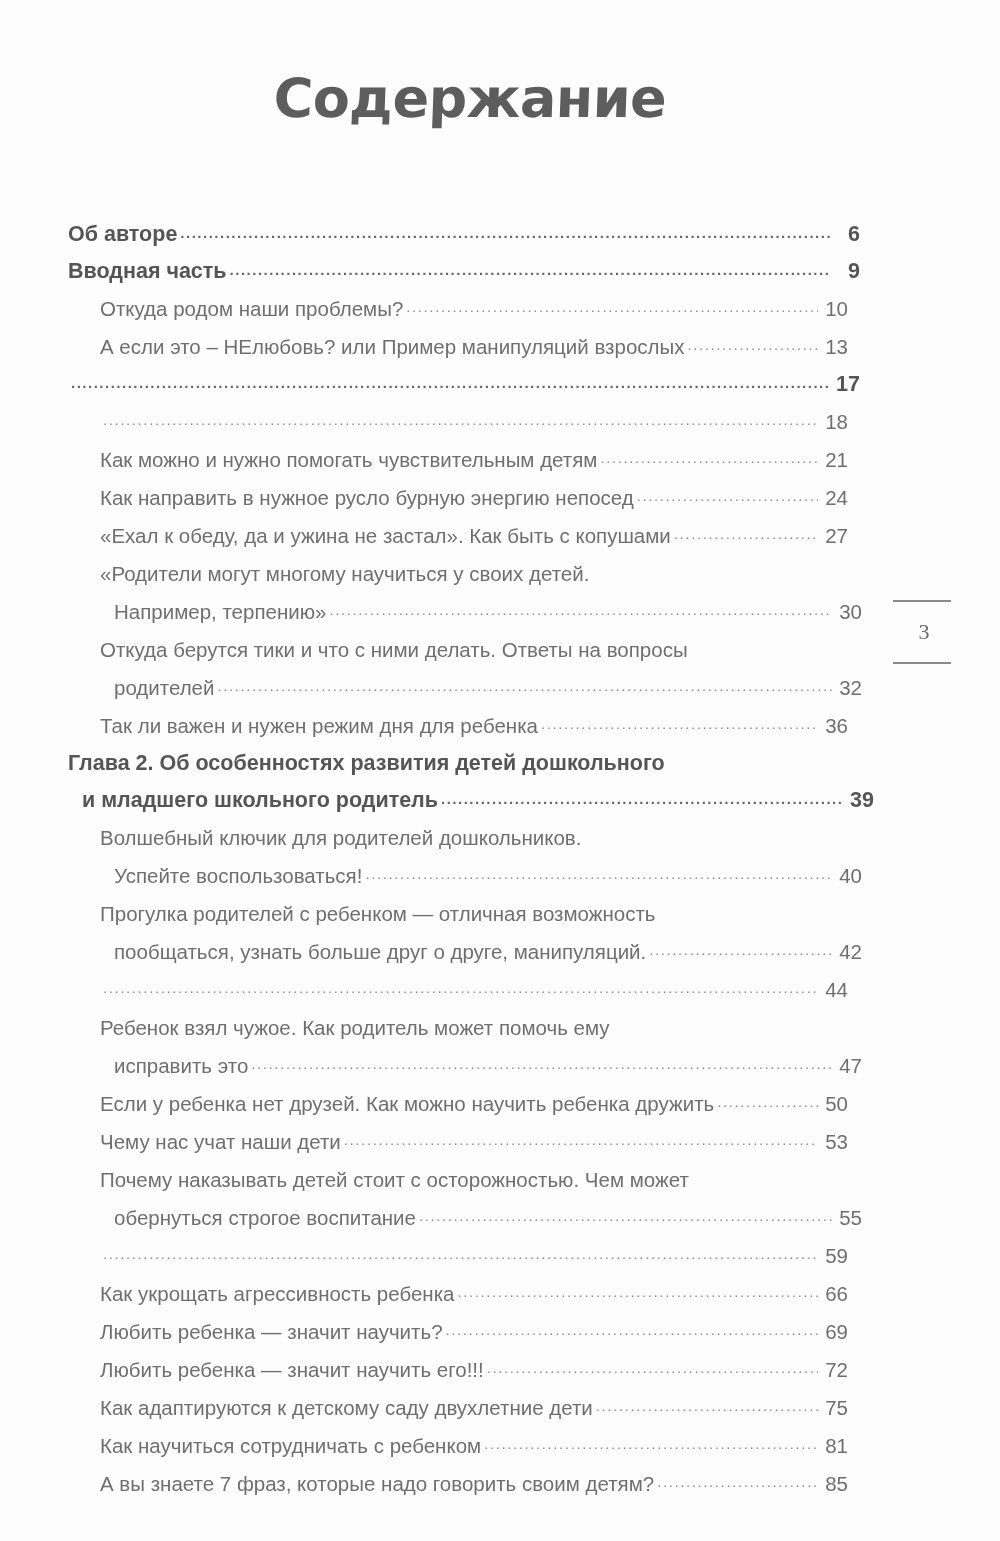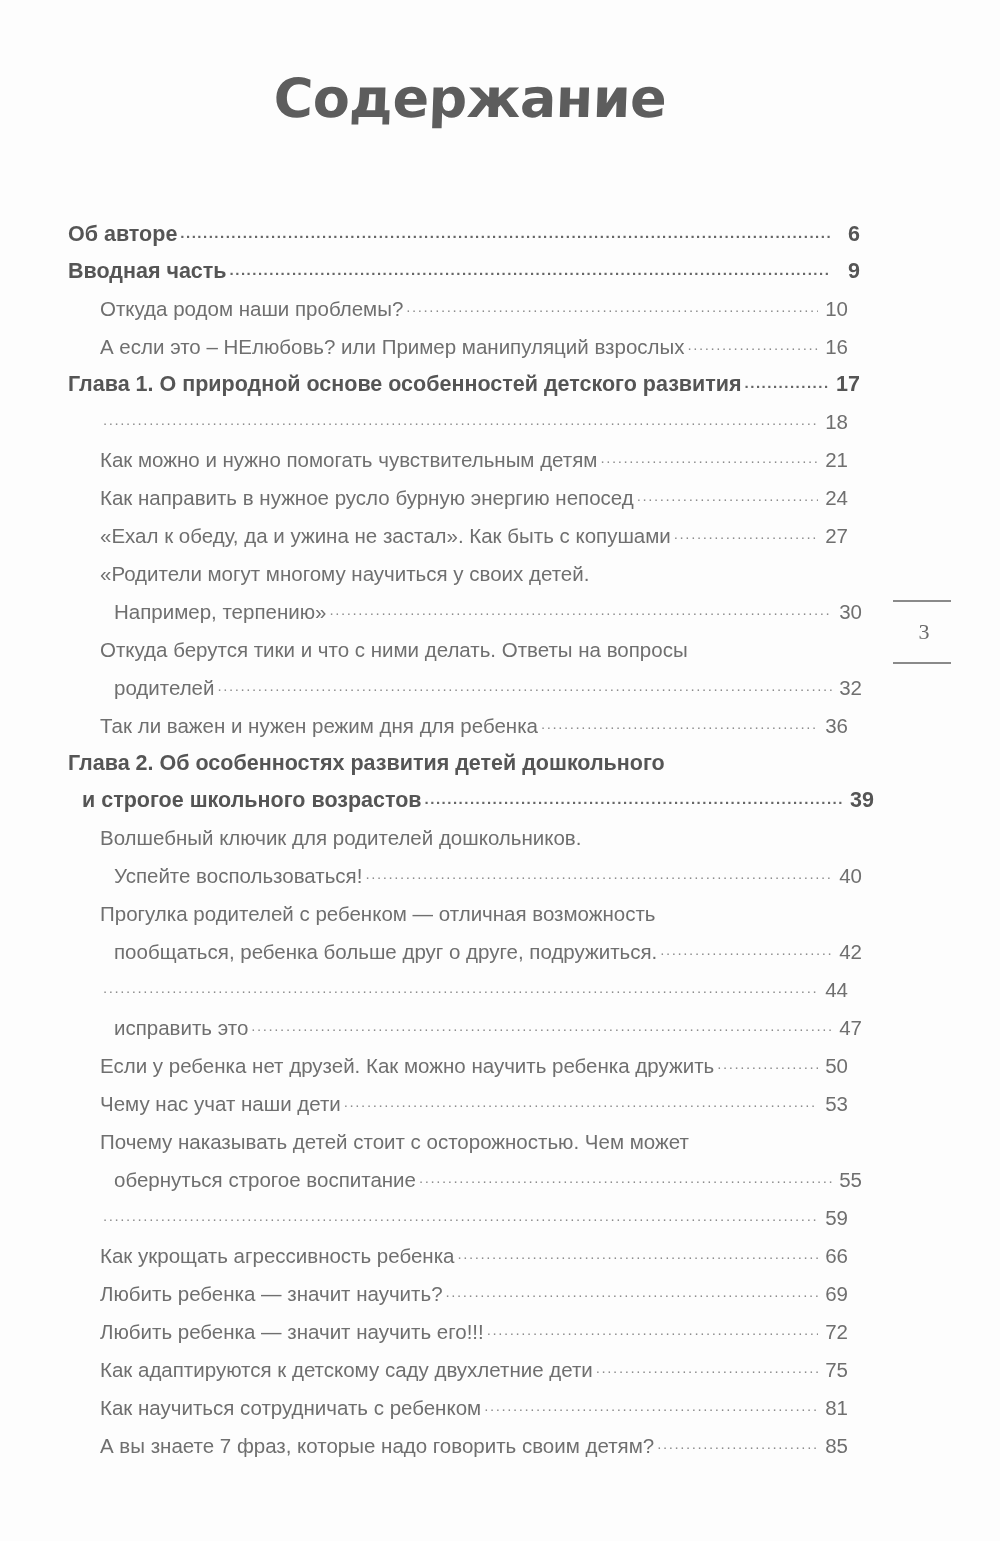--- a/index.html
+++ b/index.html
@@ -152,26 +152,25 @@
         <div class="line">
           <span class="txt">Откуда родом наши проблемы?</span>
           <span class="leader">....................................................................................................................................................................................................................................................................</span>
           <span class="pg">10</span>
         </div>
       </div>
       <div class="entry lvl2">
         <div class="line">
           <span class="txt">А если это – НЕлюбовь? или Пример манипуляций взрослых</span>
           <span class="leader">....................................................................................................................................................................................................................................................................</span>
-          <span class="pg">16</span>
+          <span class="pg">13</span>
         </div>
       </div>
       <div class="entry lvl1">
         <div class="line">
-          <span class="txt">Глава 1. О природной основе особенностей детского развития</span>
           <span class="leader">....................................................................................................................................................................................................................................................................</span>
           <span class="pg">17</span>
         </div>
       </div>
       <div class="entry lvl2">
         <div class="line">
           <span class="leader">....................................................................................................................................................................................................................................................................</span>
           <span class="pg">18</span>
         </div>
       </div>
@@ -221,52 +220,55 @@
           <span class="txt">Так ли важен и нужен режим дня для ребенка</span>
           <span class="leader">....................................................................................................................................................................................................................................................................</span>
           <span class="pg">36</span>
         </div>
       </div>
       <div class="entry lvl1">
         <div class="line nonum">
           <span class="txt">Глава 2. Об особенностях развития детей дошкольного</span>
         </div>
         <div class="line cont">
-          <span class="txt">и строгое школьного возрастов</span>
+          <span class="txt">и младшего школьного родитель</span>
           <span class="leader">....................................................................................................................................................................................................................................................................</span>
           <span class="pg">39</span>
         </div>
       </div>
       <div class="entry lvl2">
         <div class="line nonum">
           <span class="txt">Волшебный ключик для родителей дошкольников.</span>
         </div>
         <div class="line cont">
           <span class="txt">Успейте воспользоваться!</span>
           <span class="leader">....................................................................................................................................................................................................................................................................</span>
           <span class="pg">40</span>
         </div>
       </div>
       <div class="entry lvl2">
         <div class="line nonum">
           <span class="txt">Прогулка родителей с ребенком — отличная возможность</span>
         </div>
         <div class="line cont">
-          <span class="txt">пообщаться, ребенка больше друг о друге, подружиться.</span>
+          <span class="txt">пообщаться, узнать больше друг о друге, манипуляций.</span>
           <span class="leader">....................................................................................................................................................................................................................................................................</span>
           <span class="pg">42</span>
         </div>
       </div>
       <div class="entry lvl2">
         <div class="line">
           <span class="leader">....................................................................................................................................................................................................................................................................</span>
           <span class="pg">44</span>
         </div>
       </div>
       <div class="entry lvl2">
+        <div class="line nonum">
+          <span class="txt">Ребенок взял чужое. Как родитель может помочь ему</span>
+        </div>
         <div class="line cont">
           <span class="txt">исправить это</span>
           <span class="leader">....................................................................................................................................................................................................................................................................</span>
           <span class="pg">47</span>
         </div>
       </div>
       <div class="entry lvl2">
         <div class="line">
           <span class="txt">Если у ребенка нет друзей. Как можно научить ребенка дружить</span>
           <span class="leader">....................................................................................................................................................................................................................................................................</span>

